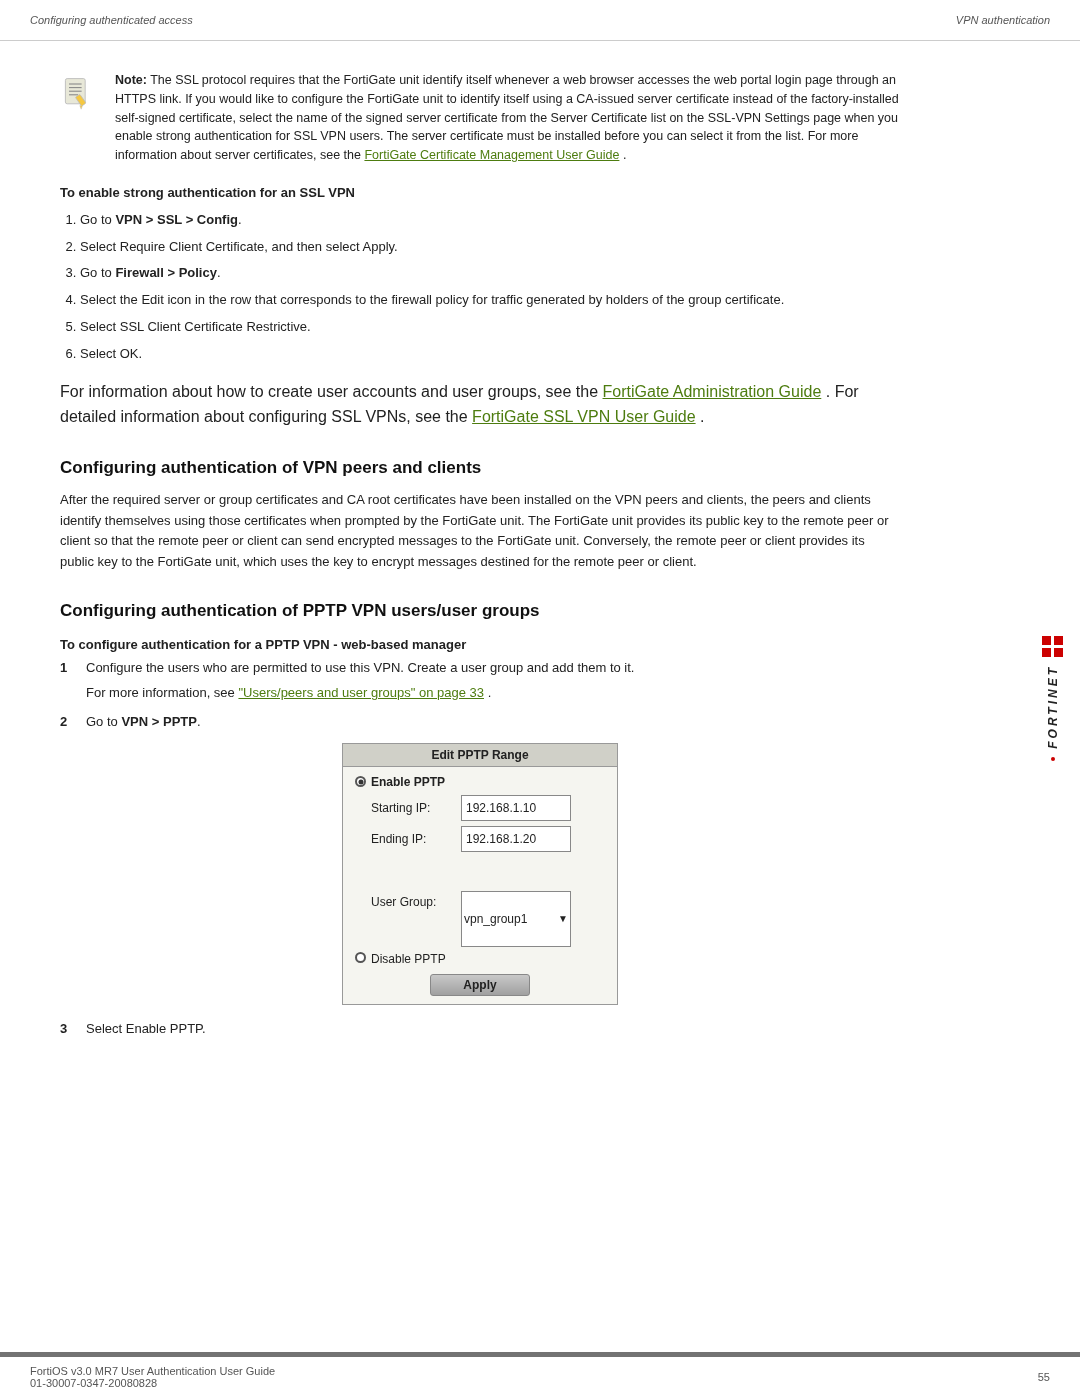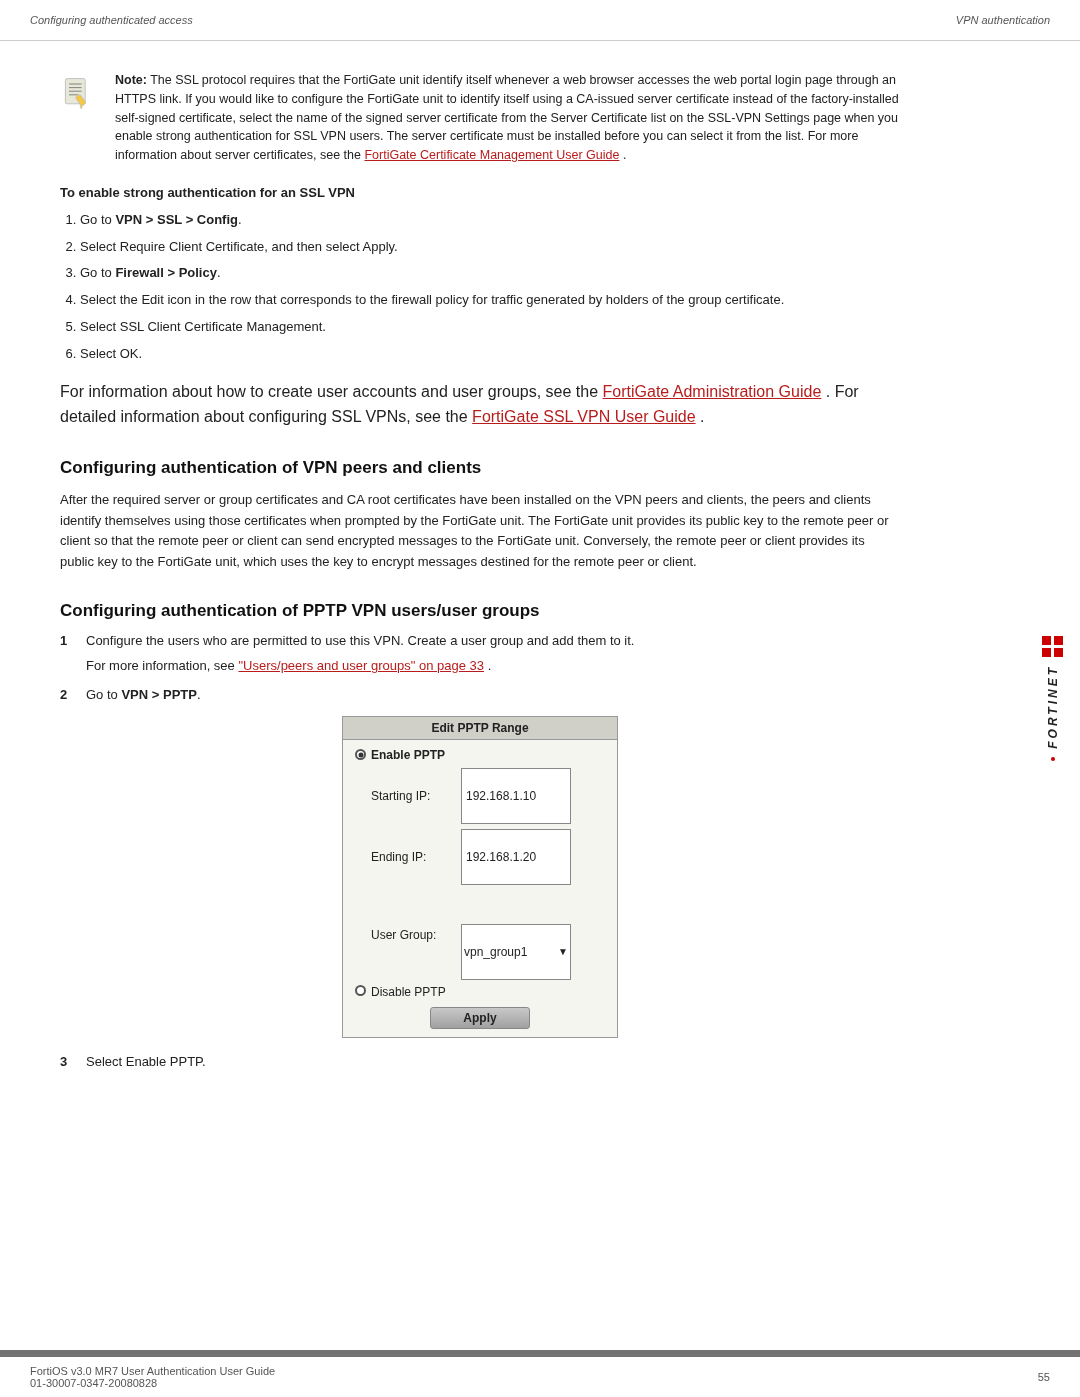--- a/index.html
+++ b/index.html
@@ -29,21 +29,21 @@
     
     .footer-bar {
       position: absolute;
       bottom: 0;
       left: 0;
       right: 0;
       display: flex;
       justify-content: space-between;
       align-items: center;
       padding: 8px 30px;
-      border-top: 7px solid #737373;
+      border-top: 5px solid #737373;
       font-size: 11px;
       color: #555;
       gap: 16px;
     }
 
     
     .content {
       padding: 20px 60px 60px 60px;
       max-width: 960px;
     }
@@ -74,21 +74,21 @@
       font-size: 12.5px;
       line-height: 1.5;
       color: #222;
     }
 
     .note-text strong {
       font-weight: bold;
     }
 
     .link-blue {
-      color: #b91c1c;
+      color: #4d7c0f;
       text-decoration: underline;
       cursor: pointer;
     }
 
     
     .bold-heading {
       font-weight: bold;
       font-size: 13px;
       margin: 18px 0 10px 0;
     }
@@ -179,21 +179,21 @@
 
     .form-label {
       width: 90px;
       font-size: 12px;
       color: #222;
     }
 
     .form-input {
       border: 1px solid #888;
       background: #fff;
-      padding: 20px 4px;
+      padding: 5px 4px;
       font-size: 12px;
       width: 110px;
     }
 
     .form-select {
       border: 1px solid #888;
       background: #fff;
       padding: 20px 2px;
       font-size: 12px;
       width: 110px;
@@ -314,40 +314,41 @@
       <li>
         <span>Select Require Client Certificate, and then select Apply.</span>
       </li>
       <li>
         <span>Go to </span><strong>Firewall &gt; Policy</strong><span>.</span>
       </li>
       <li>
         <span>Select the Edit icon in the row that corresponds to the firewall policy for traffic generated by holders of the group certificate.</span>
       </li>
       <li>
-        <span>Select SSL Client Certificate Management.</span>
+        <span>Select SSL Client Certificate Restrictive.</span>
       </li>
       <li>
         <span>Select OK.</span>
       </li>
     </ol>
 
     <div style="margin-top:14px; font-size:16px; line-height:1.6;">
       <span>For information about how to create user accounts and user groups, see the </span>
       <span class="link-blue">FortiGate Administration Guide</span>
       <span>. For detailed information about configuring SSL VPNs, see the </span>
       <span class="link-blue">FortiGate SSL VPN User Guide</span>
       <span>.</span>
     </div>
 
     <div class="section-title">Configuring authentication of VPN peers and clients</div>
     <div class="section-body">After the required server or group certificates and CA root certificates have been installed on the VPN peers and clients, the peers and clients identify themselves using those certificates when prompted by the FortiGate unit. The FortiGate unit provides its public key to the remote peer or client so that the remote peer or client can send encrypted messages to the FortiGate unit. Conversely, the remote peer or client provides its public key to the FortiGate unit, which uses the key to encrypt messages destined for the remote peer or client.</div>
 
     <div class="section-title">Configuring authentication of PPTP VPN users/user groups</div>
 
+    <div class="subsection-bold">To configure authentication for a PPTP VPN - web-based manager</div>
 
     <div style="display:flex; gap:10px; margin-bottom:10px;">
       <span style="font-weight:bold; min-width:16px;">1</span>
       <span>Configure the users who are permitted to use this VPN. Create a user group and add them to it.</span>
     </div>
 
     <div style="margin-left:26px; margin-bottom:14px; font-size:13px;">
       <span>For more information, see </span>
       <span class="link-blue">"Users/peers and user groups" on page 33</span>
       <span>.</span>

